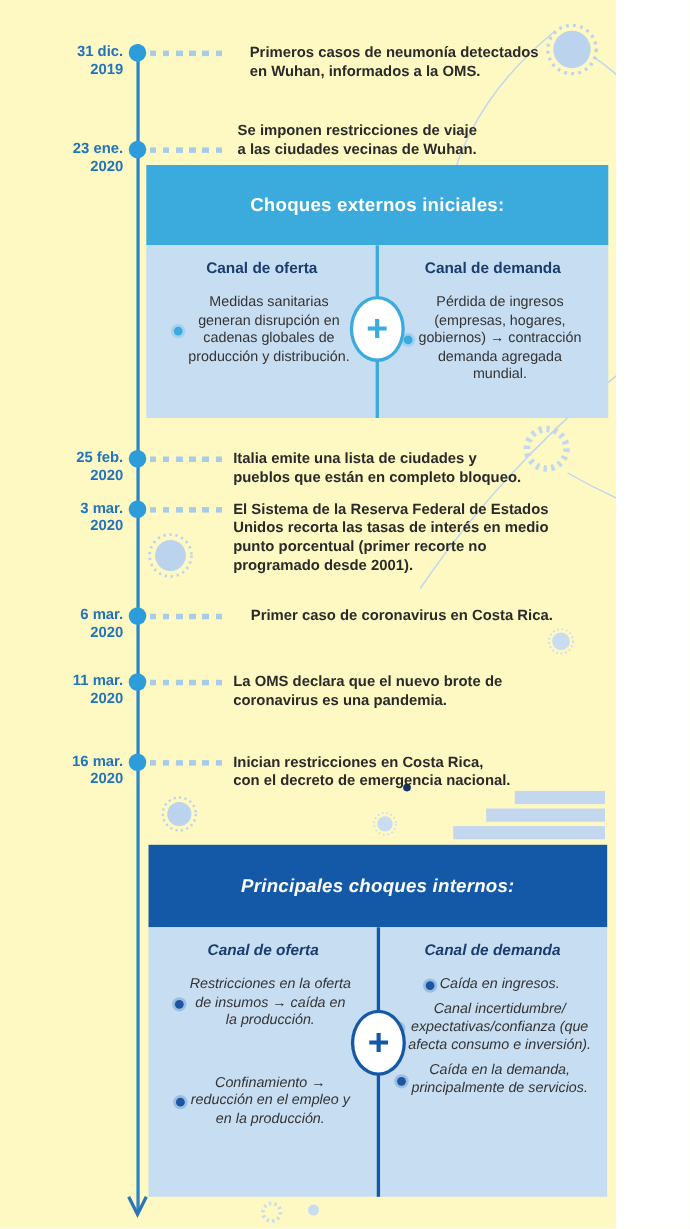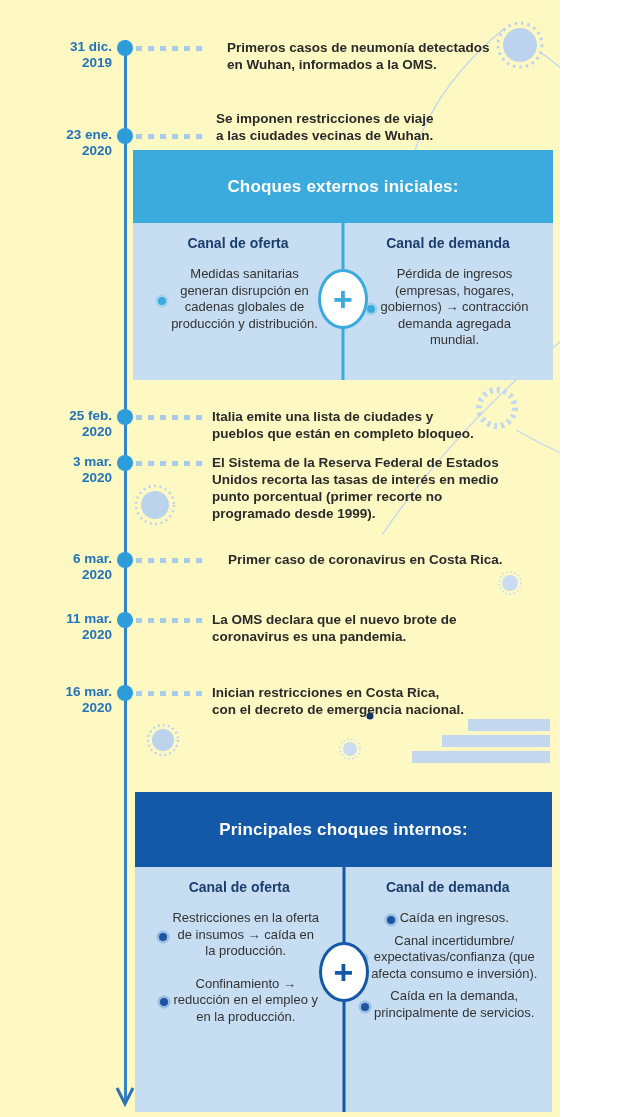--- a/index.html
+++ b/index.html
@@ -139,21 +139,21 @@
   </div>
 
   <div class="event" style="top:463px">
     <div class="ev-date">3 mar.
 2020</div>
     <span class="ev-dot"></span>
     <div class="ev-dash"></div>
     <div class="ev-text" style="left:212px">El Sistema de la Reserva Federal de Estados
 Unidos recorta las tasas de interés en medio
 punto porcentual (primer recorte no
-programado desde 1999).</div>
+programado desde 2001).</div>
   </div>
 
   <div class="event" style="top:560px">
     <div class="ev-date">6 mar.
 2020</div>
     <span class="ev-dot"></span>
     <div class="ev-dash"></div>
     <div class="ev-text" style="left:228px">Primer caso de coronavirus en Costa Rica.</div>
   </div>
 
@@ -207,26 +207,26 @@
       <div class="plus-badge plus-sky" style="top:46px">
         <span>+</span>
       </div>
     </div>
   </div>
 
   <div class="bar" style="left:468px;top:719px;width:82px;"></div>
   <div class="bar" style="left:442px;top:735px;width:108px;"></div>
   <div class="bar" style="left:412px;top:751px;width:138px;"></div>
 
-  <div class="box" style="left:135px;top:792px;width:417px;">
+  <div class="box" style="left:135px;top:768px;width:417px;font-style:italic;">
     <div class="box-header navy-bg" style="height:75px">Principales choques internos:</div>
     <div class="box-body" style="height:245px">
       <div class="col">
         <div class="col-header">Canal de oferta</div>
-        <div class="bullets" style="gap:16px">
+        <div class="bullets" style="gap:40px">
           <div class="bullet">
             <span class="bdot navy-dot"></span>
             <span class="btxt">Restricciones en la oferta
 de insumos → caída en
 la producción.</span>
           </div>
           <div class="bullet">
             <span class="bdot navy-dot"></span>
             <span class="btxt">Confinamiento →
 reducción en el empleo y

